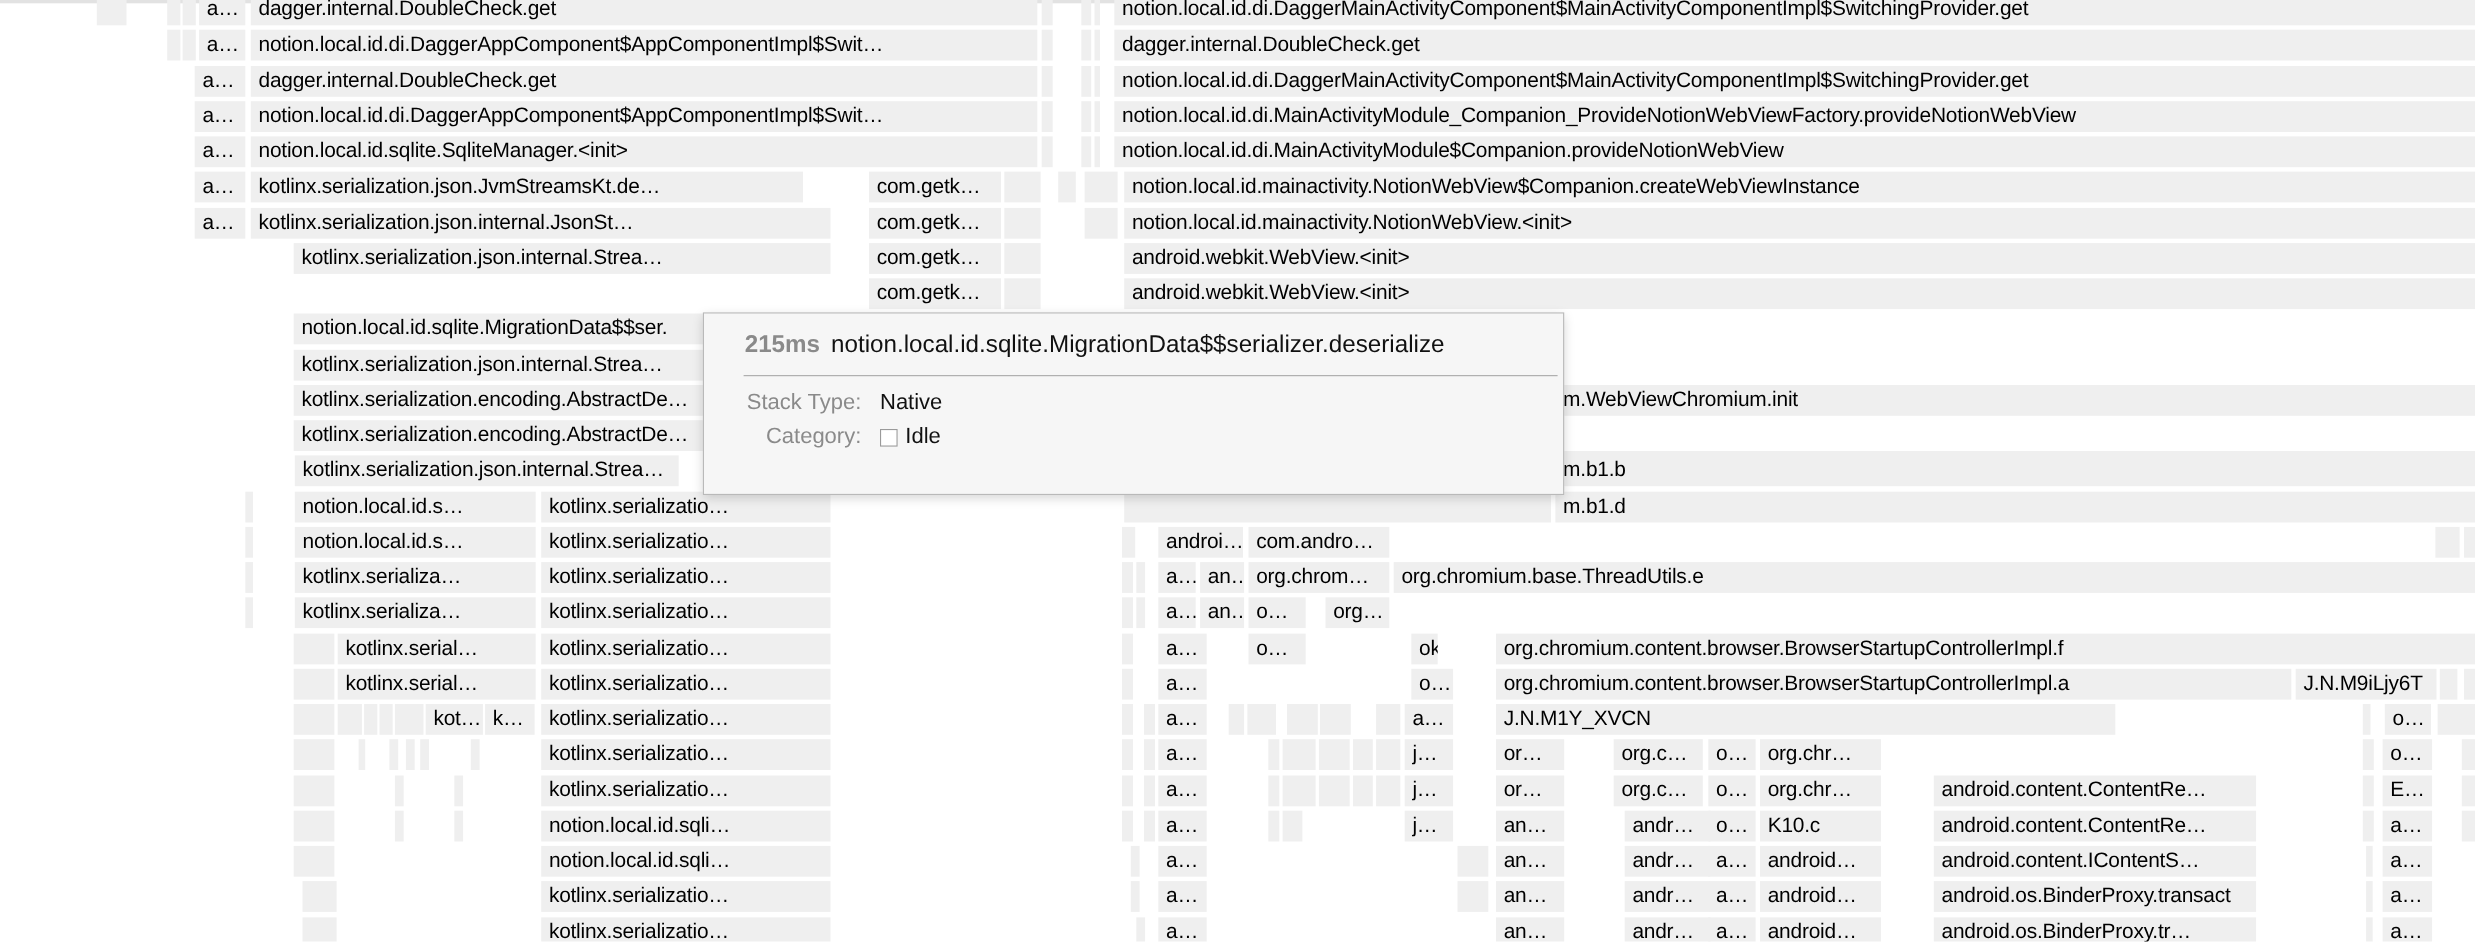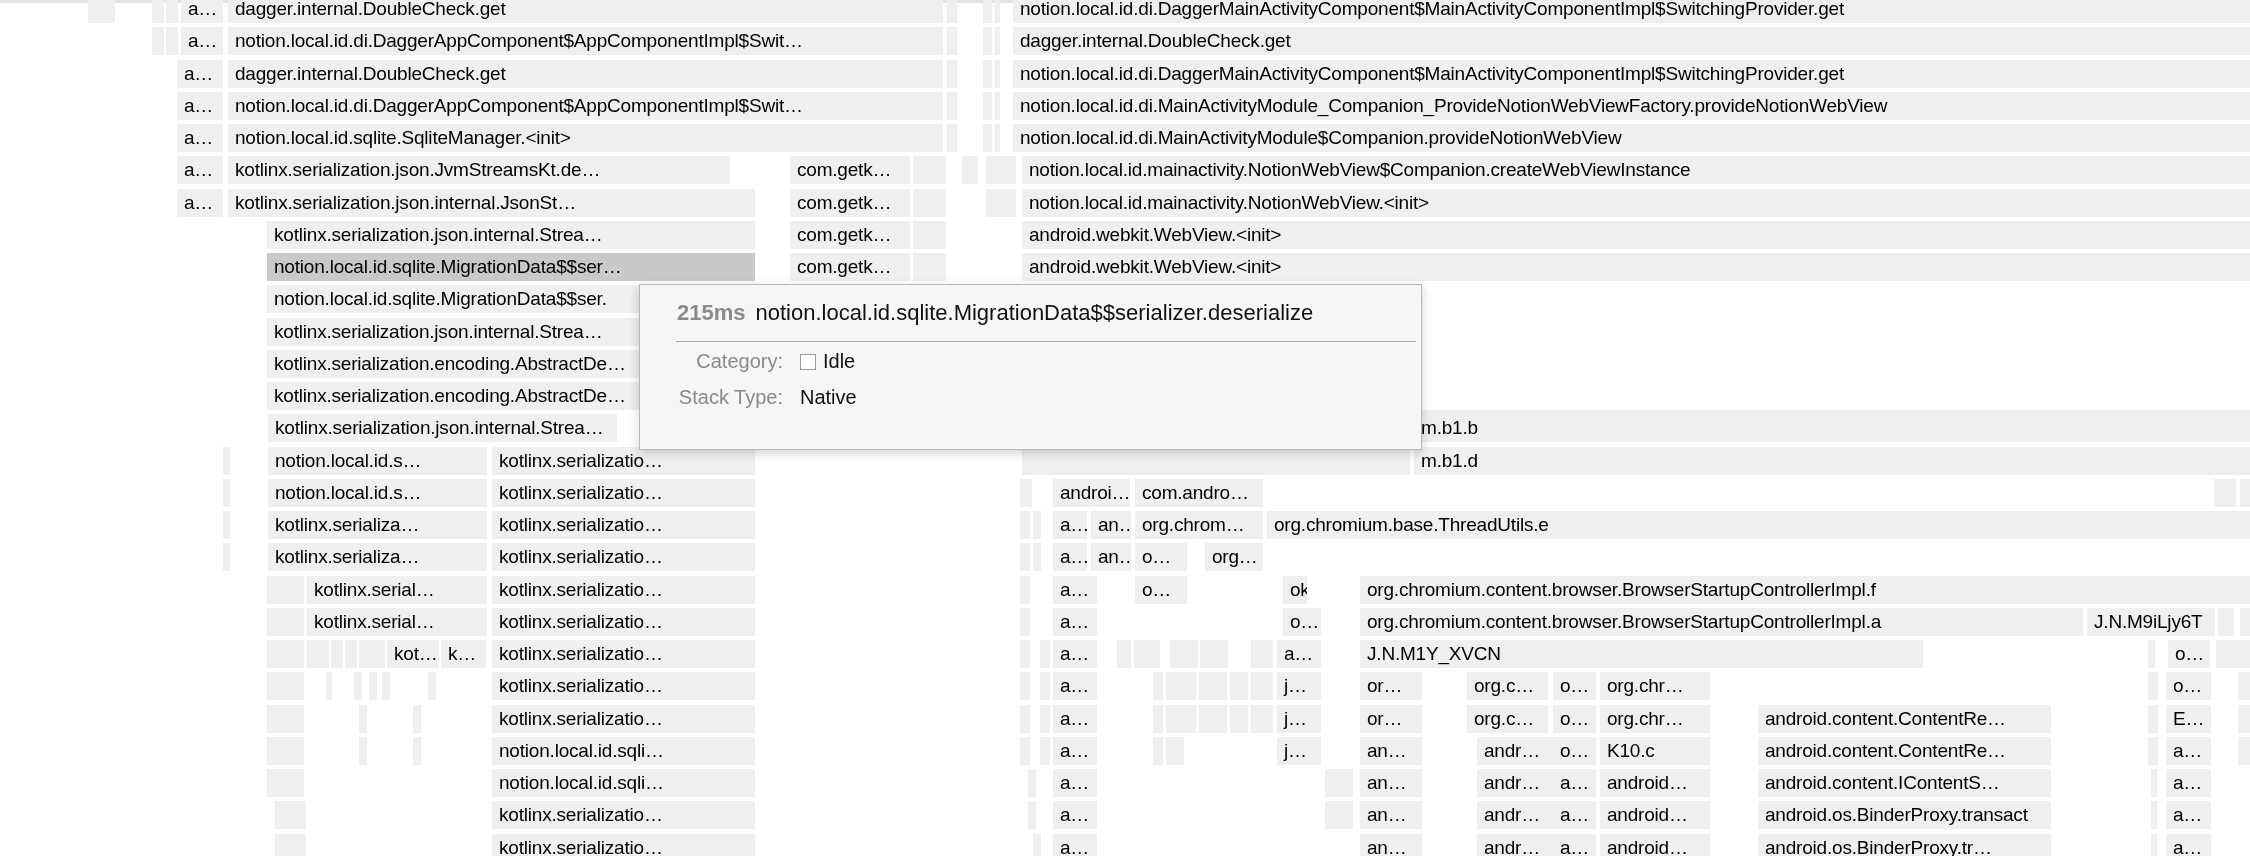--- a/index.html
+++ b/index.html
@@ -161,33 +161,33 @@
         <div class="cell empty" style="left: 986px; width: 30px;"></div>
         <div class="cell" style="left: 1022px; width: 1454px;">notion.local.id.mainactivity.NotionWebView.&lt;init&gt;</div>
       </div>
       <div class="frame-row" style="top: 220.75px;">
         <div class="cell" style="left: 267px; width: 488px;">kotlinx.serialization.json.internal.Strea…</div>
         <div class="cell" style="left: 790px; width: 120px;">com.getk…</div>
         <div class="cell empty" style="left: 913px; width: 33px;"></div>
         <div class="cell" style="left: 1022px; width: 1228px;">android.webkit.WebView.&lt;init&gt;</div>
       </div>
       <div class="frame-row" style="top: 253px;">
-        <div class="cell selected" style="left: 267px; width: 488px;">notion.local.id.sqlite.MigrationData$$ser…</div>
         <div class="cell" style="left: 790px; width: 120px;">com.getk…</div>
         <div class="cell empty" style="left: 913px; width: 33px;"></div>
         <div class="cell" style="left: 1022px; width: 1228px;">android.webkit.WebView.&lt;init&gt;</div>
       </div>
       <div class="frame-row" style="top: 285.25px;">
         <div class="cell" style="left: 267px; width: 488px;">notion.local.id.sqlite.MigrationData$$ser.</div>
       </div>
       <div class="frame-row" style="top: 317.5px;">
         <div class="cell" style="left: 267px; width: 488px;">kotlinx.serialization.json.internal.Strea…</div>
       </div>
       <div class="frame-row" style="top: 349.75px;">
         <div class="cell" style="left: 267px; width: 488px;">kotlinx.serialization.encoding.AbstractDe…</div>
+        <div class="cell" style="left: 1414px; width: 836px;">m.WebViewChromium.init</div>
       </div>
       <div class="frame-row" style="top: 382px;">
         <div class="cell" style="left: 267px; width: 488px;">kotlinx.serialization.encoding.AbstractDe…</div>
         <div class="cell" style="left: 1414px; width: 836px; margin-top: 28px;">m.WebViewChromiumFactoryProvider.n</div>
       </div>
       <div class="frame-row" style="top: 414.25px;">
         <div class="cell" style="left: 268px; width: 349px;">kotlinx.serialization.json.internal.Strea…</div>
         <div class="cell" style="left: 1414px; width: 836px;">m.b1.b</div>
       </div>
       <div class="frame-row" style="top: 446.5px;">
@@ -383,25 +383,25 @@
         <div class="cell empty" style="left: 2151px; width: 6px;"></div>
         <div class="cell" style="left: 2166px; width: 45px;">a…</div>
       </div>
     </div>
 
   <div id="tooltip">
     <div class="tt-title-row">
       <span class="tt-duration">215ms</span><span>notion.local.id.sqlite.MigrationData$$serializer.deserialize</span>
     </div>
     <div class="tt-divider"></div>
+    <div class="tt-grid-row">
+      <span class="tt-label">Stack Type:</span>
+      <span class="tt-value">Native</span>
+    </div>
     <div class="tt-grid-row second">
       <span class="tt-label">Category:</span>
       <span class="tt-value">
         <span class="tt-checkbox"></span>
         <span>Idle</span>
       </span>
     </div>
-    <div class="tt-grid-row">
-      <span class="tt-label">Stack Type:</span>
-      <span class="tt-value">Native</span>
-    </div>
   </div>
 </div>
 
 </body></html>

